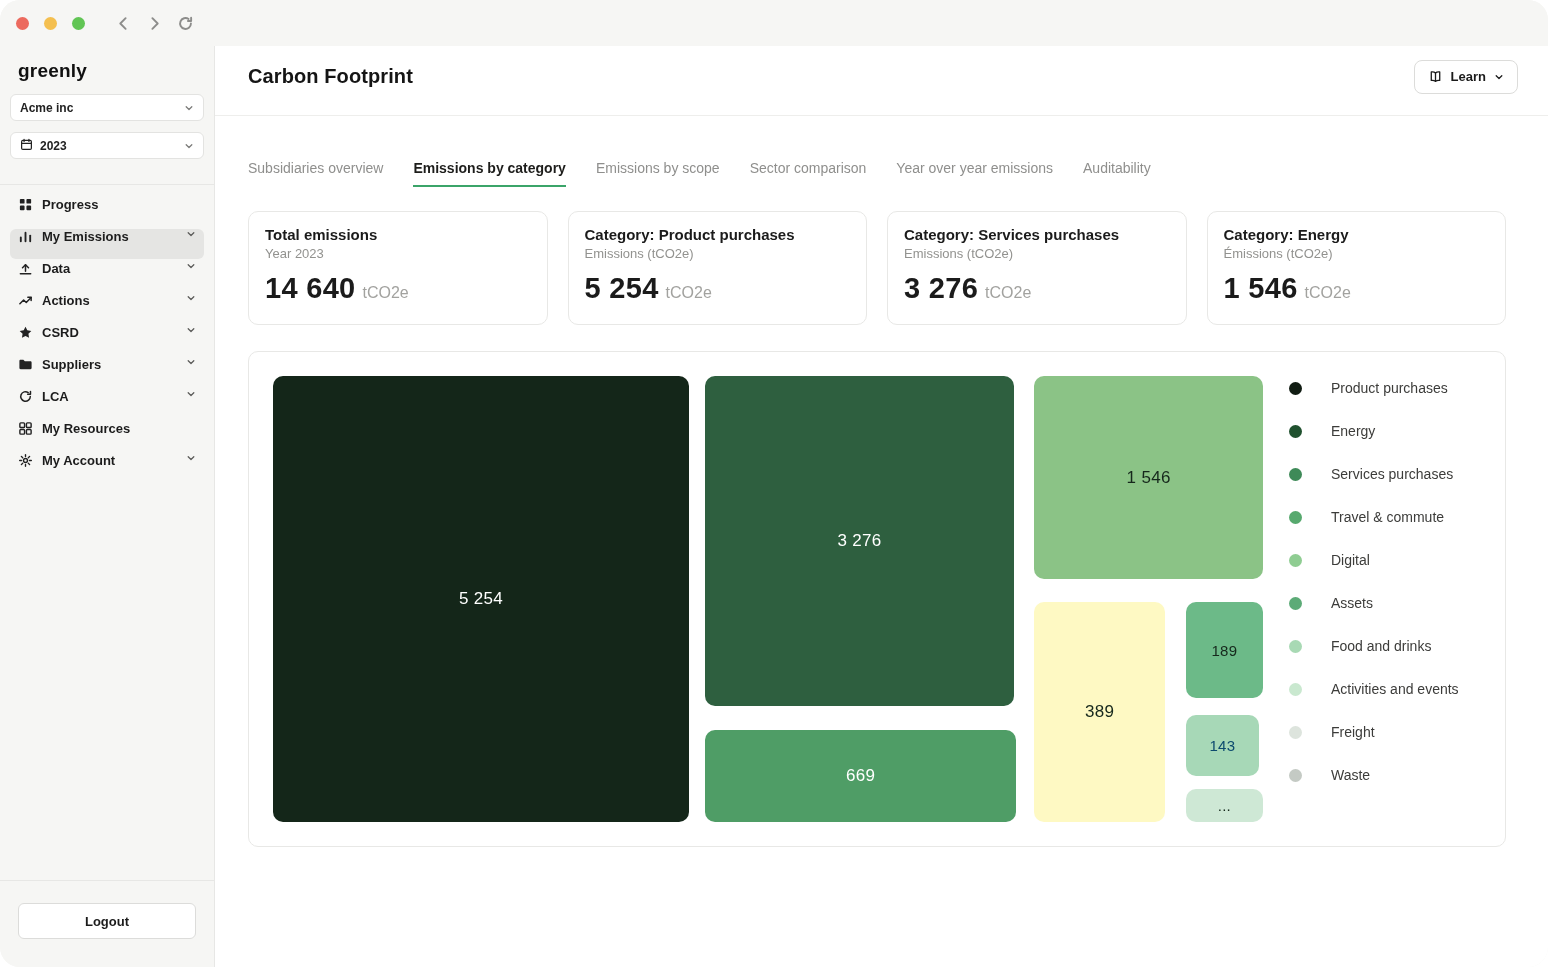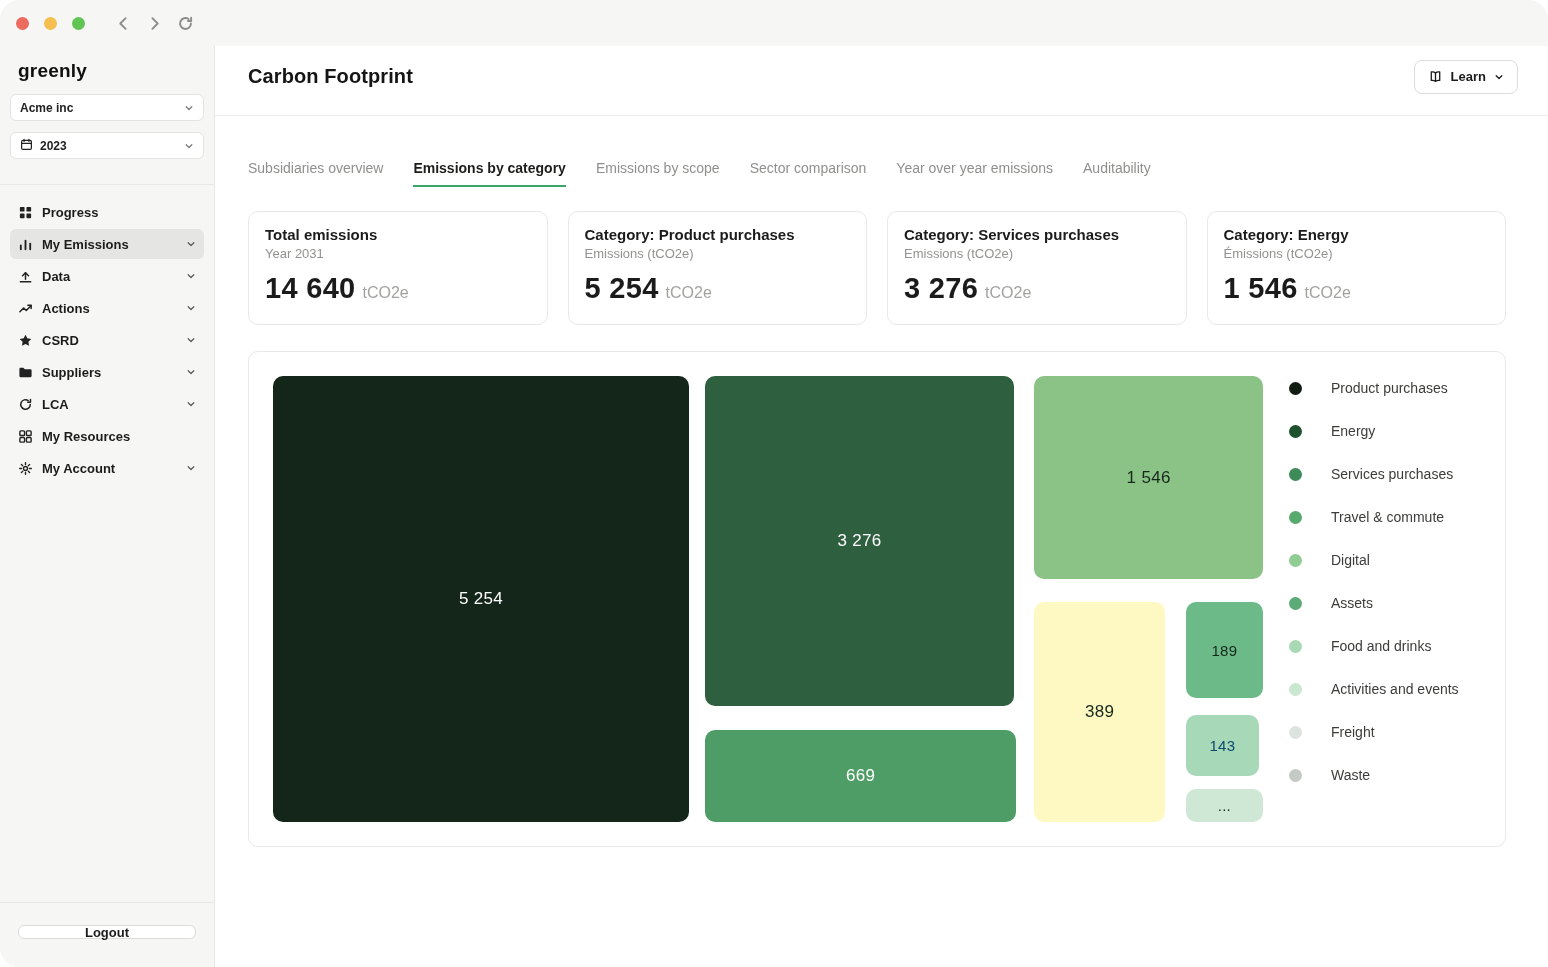--- a/index.html
+++ b/index.html
@@ -40,31 +40,31 @@
   .select {
     margin:0 10px 11px; height:27px; background:#fff;
     border:1px solid #e3e3e1; border-radius:6px;
     display:flex; align-items:center; gap:7px; padding:0 9px;
     font-size:12px; font-weight:600; color:#222;
   }
   .select .chev { margin-left:auto; color:#7b7b79; display:flex; }
   .side-divider { height:1px; background:#e7e7e5; margin:14px 0 10px; flex:none; }
   .nav { padding:2px 10px; display:flex; flex-direction:column; gap:2px; }
   .nav-item {
-    height:30px; display:flex; align-items:center; gap:9px;
+    height:30px; display:flex; gap:9px;
     padding:0 8px; border-radius:6px;
     font-size:13px; font-weight:600; color:#1c1c1c; cursor:default;
   }
   .nav-item.active { background:#e5e5e3; }
   .nav-item .nicon { width:15px; display:flex; color:#222; flex:none; }
   .nav-item .chev { margin-left:auto; color:#5b5b59; display:flex; }
   .side-spacer { flex:1; }
   .bottom-divider { height:1px; background:#e7e7e5; flex:none; }
   .logout {
-    margin:22px 18px 28px; height:14px; background:#fff;
+    margin:22px 18px 28px; height:36px; background:#fff;
     border:1px solid #dcdcda; border-radius:6px;
     display:flex; align-items:center; justify-content:center;
     font-size:13px; font-weight:700; color:#1b1b1b;text-align:center;
   }
   
   .main { flex:1; background:#fff; min-width:0; overflow:hidden; }
   .main-header {
     height:70px; display:flex; align-items:center;
     padding:0 30px 8px 33px; border-bottom:1px solid #eeeeec;
   }
@@ -337,21 +337,21 @@
         <div class="tab active">Emissions by category</div>
         <div class="tab">Emissions by scope</div>
         <div class="tab">Sector comparison</div>
         <div class="tab">Year over year emissions</div>
         <div class="tab">Auditability</div>
       </div>
 
       <div class="cards">
         <div class="card">
           <div class="card-title">Total emissions</div>
-          <div class="card-sub">Year 2031</div>
+          <div class="card-sub">Year 2023</div>
           <div class="card-value">
             <span class="value-num">14 640</span>
             <span class="value-unit">tCO2e</span>
           </div>
         </div>
         <div class="card">
           <div class="card-title">Category: Product purchases</div>
           <div class="card-sub">Emissions (tCO2e)</div>
           <div class="card-value">
             <span class="value-num">5 254</span>

